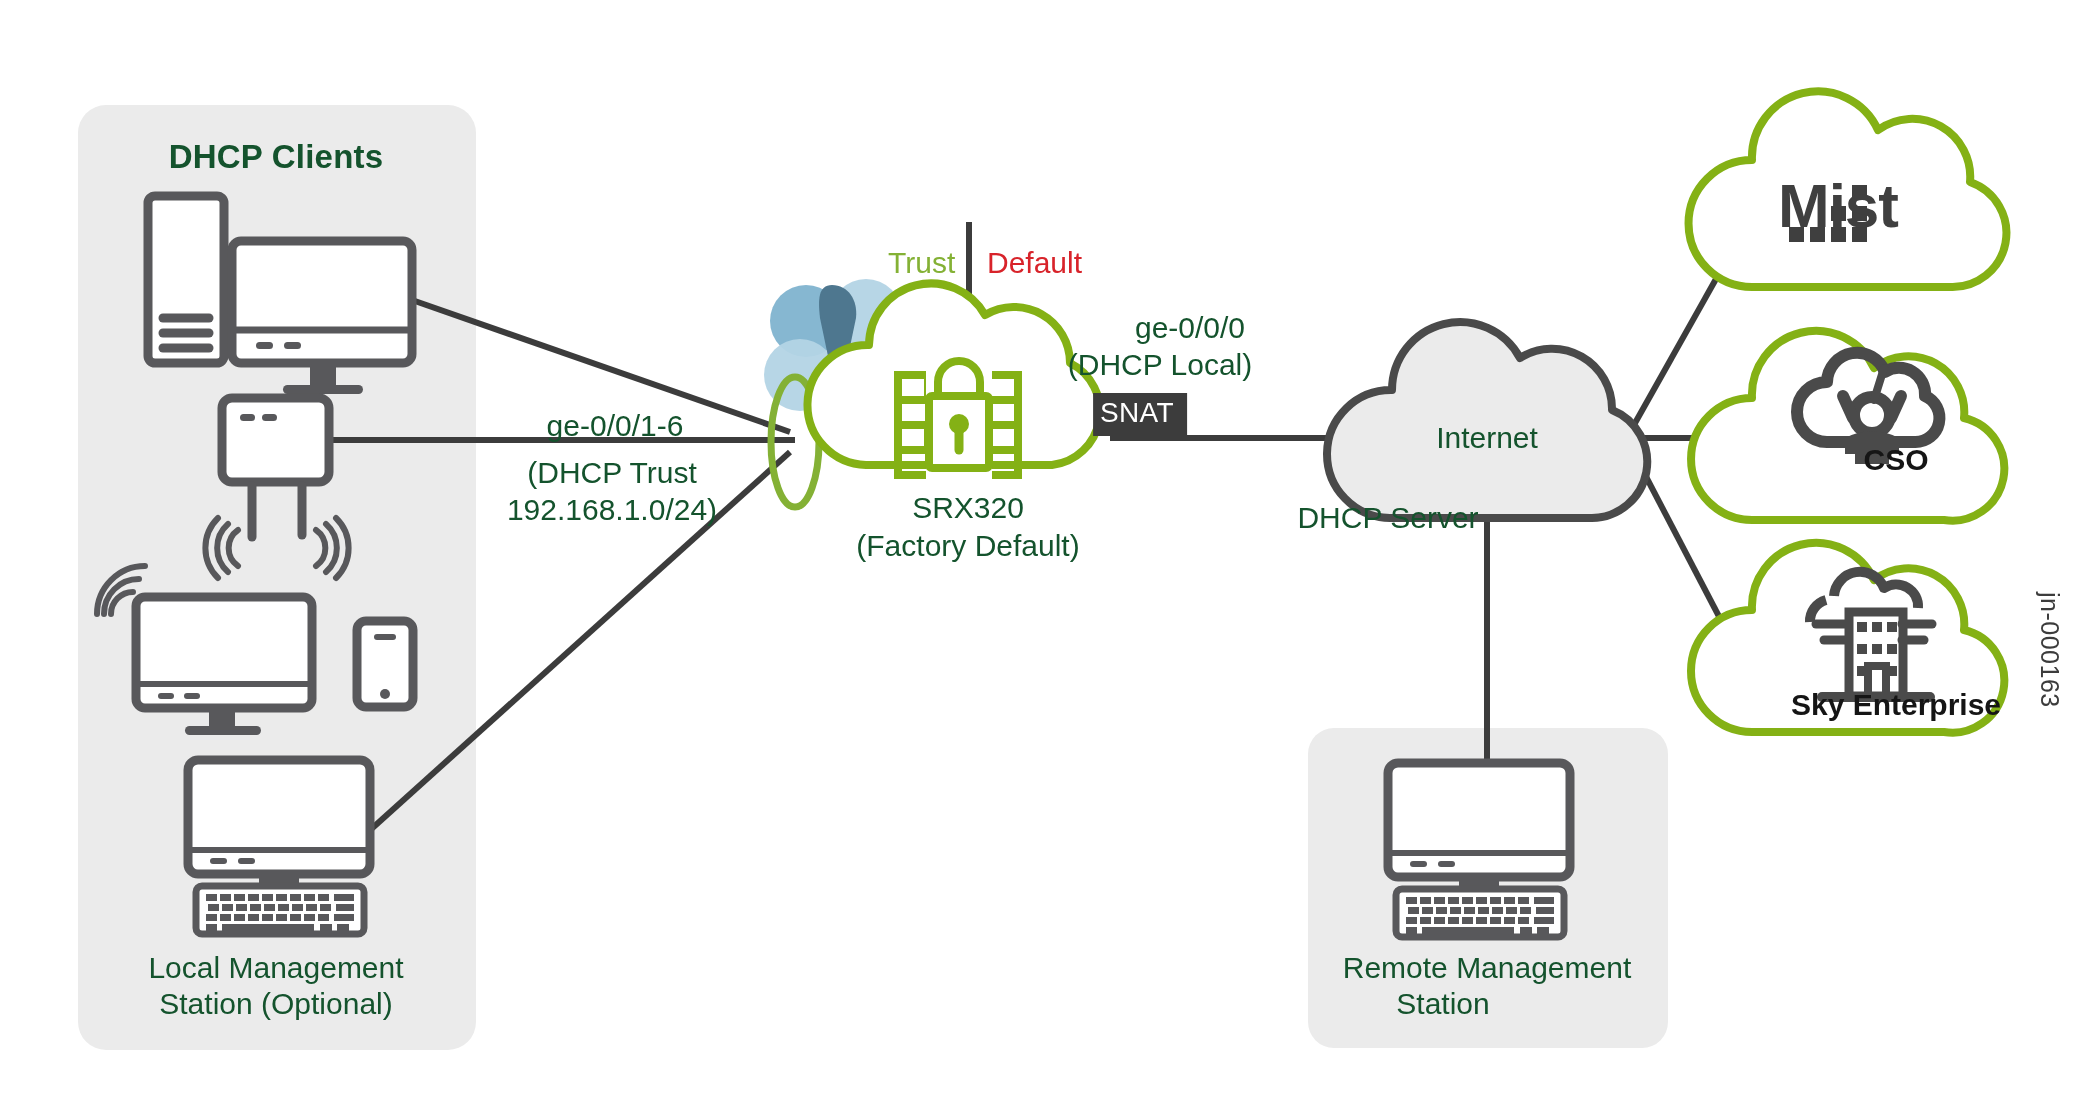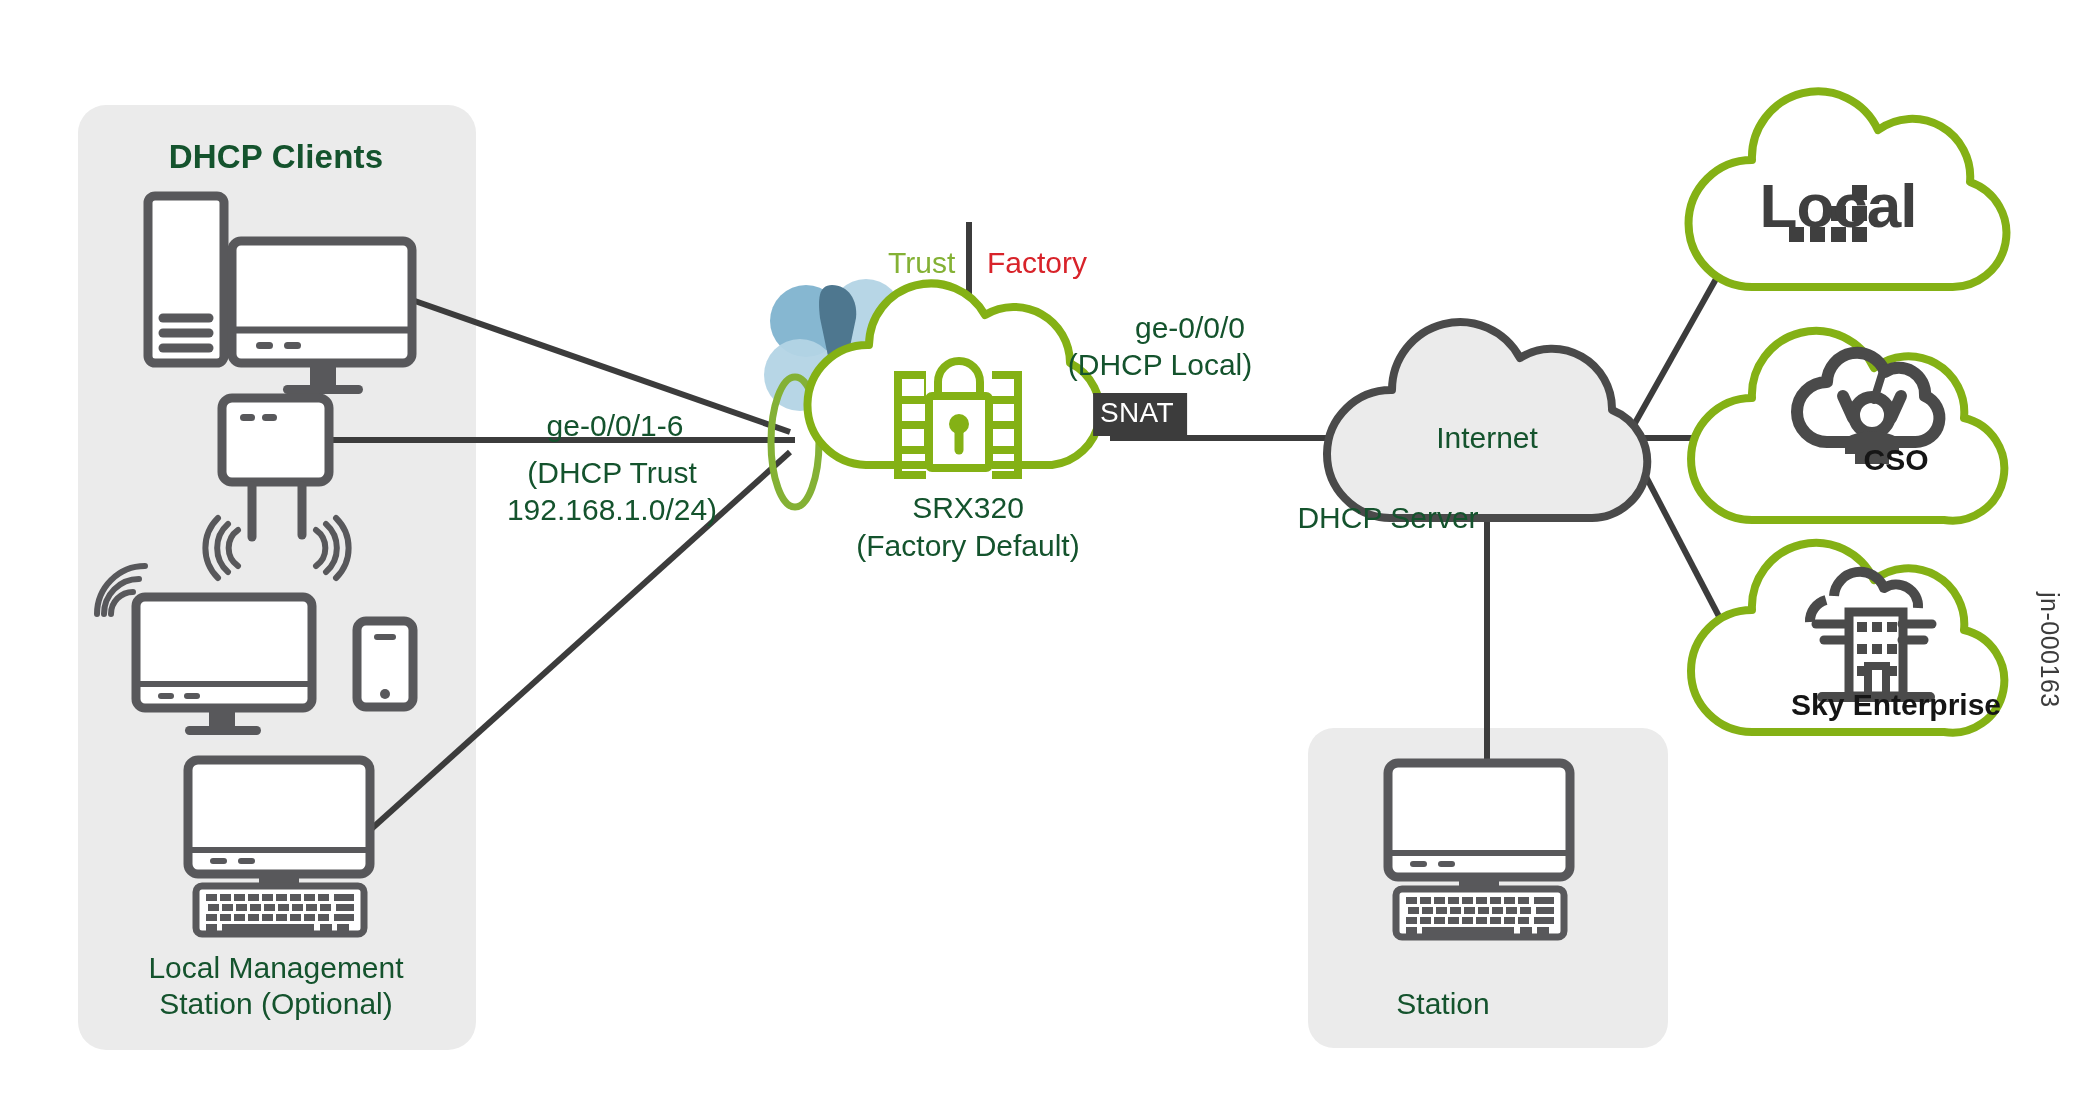--- a/index.html
+++ b/index.html
@@ -361,36 +361,37 @@
   <div class="lbl center grp-title" style="left:276px; top:138px;">DHCP Clients</div>
 
   <div class="lbl center" style="left:276px; top:950px;">Local Management</div>
   <div class="lbl center" style="left:276px; top:986px;">Station (Optional)</div>
 
   <div class="lbl center" style="left:615px; top:408px;">ge-0/0/1-6</div>
   <div class="lbl center" style="left:612px; top:455px;">(DHCP Trust</div>
   <div class="lbl center" style="left:612px; top:492px;">192.168.1.0/24)</div>
 
   <div class="lbl zone-trust" style="left:888px; top:245px;">Trust</div>
-  <div class="lbl zone-untrust" style="left:987px; top:245px;">Factory</div>
+  <div class="lbl zone-untrust" style="left:987px; top:245px;">Default</div>
 
   <div class="lbl center" style="left:1160px; top:310px;margin-left:30px;">ge-0/0/0</div>
   <div class="lbl center" style="left:1160px; top:347px;">(DHCP Local)</div>
 
   <div class="snat-chip" style="left:1140px; top:393px;">SNAT</div>
 
   <div class="lbl center" style="left:968px; top:490px;">SRX320</div>
   <div class="lbl center" style="left:968px; top:528px;">(Factory Default)</div>
 
   <div class="lbl center" style="left:1487px; top:420px;">Internet</div>
   <div class="lbl center" style="left:1388px; top:500px;">DHCP Server</div>
 
-  <div class="mist-word" style="left:1838px; top:170px;">Local</div>
+  <div class="mist-word" style="left:1838px; top:170px;">Mist</div>
 
   <div class="cloud-cap" style="left:1896px; top:443px;">CSO</div>
 
   <div class="cloud-cap" style="left:1896px; top:688px;">Sky Enterprise</div>
 
+  <div class="lbl center" style="left:1487px; top:950px;">Remote Management</div>
   <div class="lbl center" style="left:1421px; top:986px;margin-left:22px;">Station</div>
 
   <div class="watermark" style="left:2064px; top:592px;">jn-000163</div>
 
 </div>
 
 </body></html>

